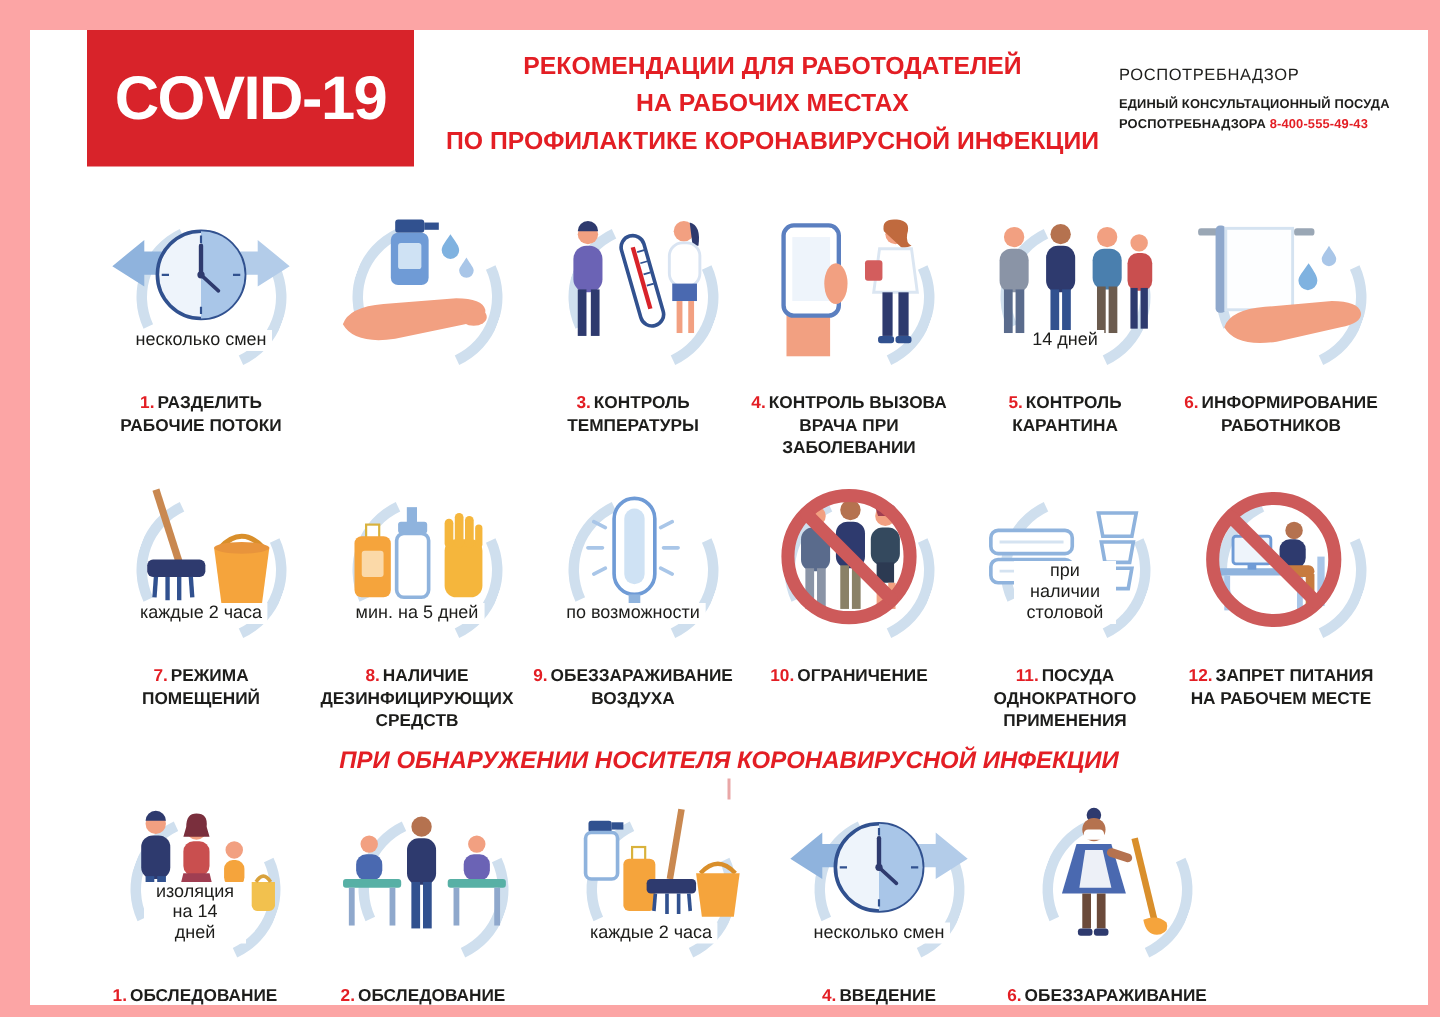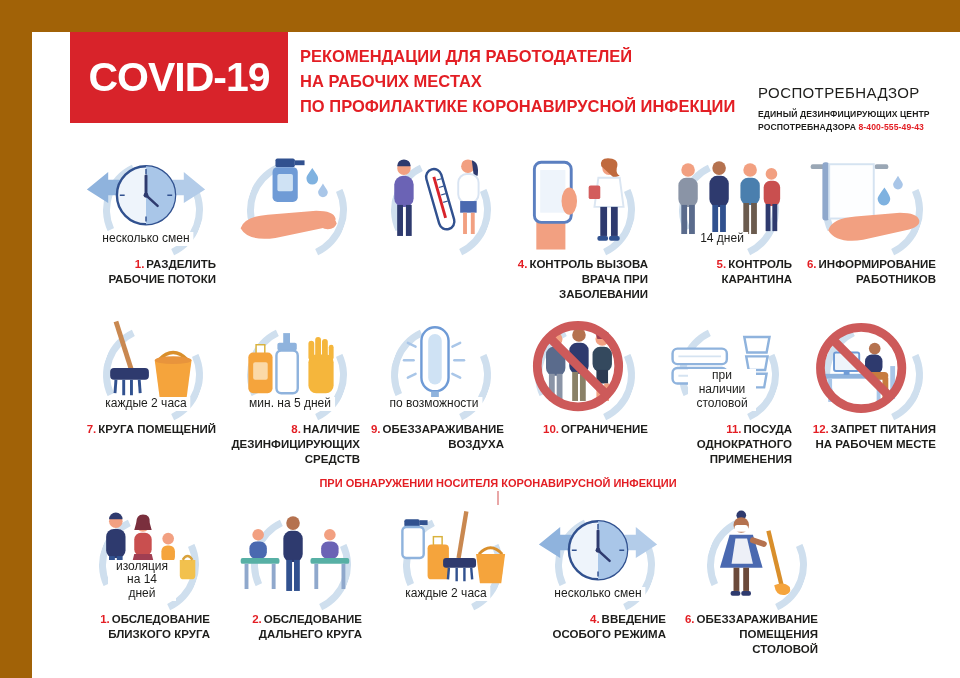--- a/index.html
+++ b/index.html
@@ -1,50 +1,50 @@
 <!DOCTYPE html>
 <html><head>
 <meta charset="utf-8">
 <style>
   html,body{margin:0;padding:0;}
   body{font-family:"Liberation Sans","DejaVu Sans",sans-serif;background:#e9eef4;}
-  .poster{width:960px;height:678px;background:#a16207;box-sizing:border-box;padding:32px;}
+  .poster{width:960px;height:678px;background:#fca5a5;box-sizing:border-box;padding:20px;}
   .sheet{position:relative;width:932px;height:650px;background:#ffffff;box-sizing:border-box;overflow:hidden;}
 
   
   .header{position:relative;height:104px;}
   .badge{position:absolute;left:38px;top:0;width:218px;height:91px;background:#d8232a;color:#fff;
          display:flex;align-items:center;justify-content:center;font-weight:bold;font-size:41px;letter-spacing:-1px;}
-  .title{position:absolute;left:268px;right:210px;top:12px;text-align:left;color:#e31e24;
+  .title{position:absolute;left:268px;right:210px;top:12px;text-align:center;color:#e31e24;
          font-weight:bold;font-size:16.5px;line-height:1.5;}
   .org{position:absolute;right:8px;top:24px;width:198px;color:#1d1d1b;}
-  .org-name{font-size:15px;letter-spacing:0.4px;margin-top:28px;}
+  .org-name{font-size:11px;letter-spacing:0.4px;}
   .org-sub{margin-top:7px;font-size:8.6px;font-weight:bold;line-height:1.5;letter-spacing:0.1px;}
   .phone{color:#e31e24;}
 
   
   .grid{display:grid;grid-template-columns:repeat(6,1fr);padding:0 26px 0 42px;}
   .s1{margin-top:16px;}
   .s2{margin-top:14px;}
   .s3{margin-top:2px;gap:16px;}
   .item{text-align:center;position:relative;}
   .icon-wrap{position:relative;height:102px;width:136px;margin:0 auto;}
   .ring{position:absolute;left:50%;top:50%;width:86px;height:86px;margin:-43px 0 0 -43px;
         border:7px solid #cfdfee;border-radius:50%;border-top-color:transparent;border-bottom-color:transparent;
         transform:rotate(20deg);}
   .ic{position:absolute;left:50%;top:50%;width:126px;height:97px;transform:translate(-50%,-50%);}
   .note{position:absolute;left:50%;transform:translateX(-50%);bottom:8px;background:#fff;
         font-size:12px;color:#1d1d1b;white-space:nowrap;padding:0 4px;line-height:1.15;z-index:3;}
   .note:empty{display:none;}
   .note-wrap{white-space:normal;max-width:78px;}
-  .caption{margin:3px auto 0;max-width:140px;font-size:11.5px;font-weight:bold;color:#1d1d1b;line-height:1.32;text-align:right;}
+  .caption{margin:20px auto 0;max-width:140px;font-size:11.5px;font-weight:bold;color:#1d1d1b;line-height:1.32;}
   .num{color:#e31e24;margin-right:2px;}
 
   
-  .alert-title{margin:10px 0 0;text-align:center;color:#e31e24;font-weight:bold;font-size:11px;}
+  .alert-title{margin:10px 0 0;text-align:center;color:#e31e24;font-weight:bold;font-size:16px;font-style:italic;}
   .alert-divider{width:2px;height:14px;background:#e9a7a7;margin:2px auto 2px;}
 </style>
 </head>
 <body>
 
 <svg width="0" height="0" style="position:absolute" aria-hidden="true">
   <symbol id="i-clock" viewBox="0 0 130 100">
     <path d="M4 36 L26 18 v8 h22 v16 H26 v8 Z" fill="#8fb3dd"></path>
     <path d="M126 36 L104 18 v8 H82 v16 h22 v8 Z" fill="#b3cce9"></path>
     <circle cx="65" cy="42" r="30" fill="#eef4fb" stroke="#31518f" stroke-width="2.5"></circle>
@@ -328,21 +328,21 @@
     <div class="header">
       <div class="badge">COVID-19</div>
       <div class="title">
         <div>РЕКОМЕНДАЦИИ ДЛЯ РАБОТОДАТЕЛЕЙ</div>
         <div>НА РАБОЧИХ МЕСТАХ</div>
         <div>ПО ПРОФИЛАКТИКЕ КОРОНАВИРУСНОЙ ИНФЕКЦИИ</div>
       </div>
       <div class="org">
         <div class="org-name">РОСПОТРЕБНАДЗОР</div>
         <div class="org-sub">
-          <span>ЕДИНЫЙ ДЕЗИНФИЦИРУЮЩИХ ЦЕНТР</span><br>
+          <span>ЕДИНЫЙ КОНСУЛЬТАЦИОННЫЙ ПОСУДА</span><br>
           <span>РОСПОТРЕБНАДЗОРА</span>
           <span class="phone">8-400-555-49-43</span>
         </div>
       </div>
     </div>
 
     <div class="grid s1">
       <div class="item">
         <div class="icon-wrap">
             <div class="ring"></div>
@@ -363,20 +363,21 @@
         </div>
       </div>
       <div class="item">
         <div class="icon-wrap">
             <div class="ring"></div>
           <svg class="ic">
               <use href="#i-temp"></use>
             </svg>
 
         </div>
+        <div class="caption"><span class="num">3.</span><span>КОНТРОЛЬ ТЕМПЕРАТУРЫ</span></div>
       </div>
       <div class="item">
         <div class="icon-wrap">
             <div class="ring"></div>
           <svg class="ic">
               <use href="#i-phone"></use>
             </svg>
 
         </div>
         <div class="caption"><span class="num">4.</span><span>КОНТРОЛЬ ВЫЗОВА ВРАЧА ПРИ ЗАБОЛЕВАНИИ</span></div>
@@ -405,21 +406,21 @@
 
     <div class="grid s2">
       <div class="item">
         <div class="icon-wrap">
             <div class="ring"></div>
           <svg class="ic">
               <use href="#i-mop"></use>
             </svg>
           <div class="note">каждые 2 часа</div>
         </div>
-        <div class="caption"><span class="num">7.</span><span>КРУГА ПОМЕЩЕНИЙ</span></div>
+        <div class="caption"><span class="num">7.</span><span>РЕЖИМА ПОМЕЩЕНИЙ</span></div>
       </div>
       <div class="item">
         <div class="icon-wrap">
             <div class="ring"></div>
           <svg class="ic">
               <use href="#i-disinf"></use>
             </svg>
           <div class="note">мин. на 5 дней</div>
         </div>
         <div class="caption"><span class="num">8.</span><span>НАЛИЧИЕ ДЕЗИНФИЦИРУЮЩИХ СРЕДСТВ</span></div>

